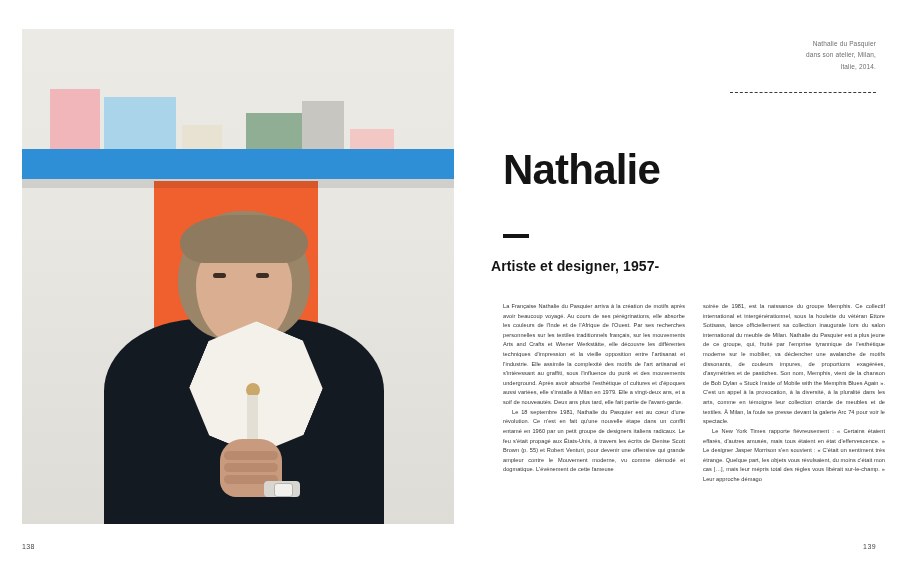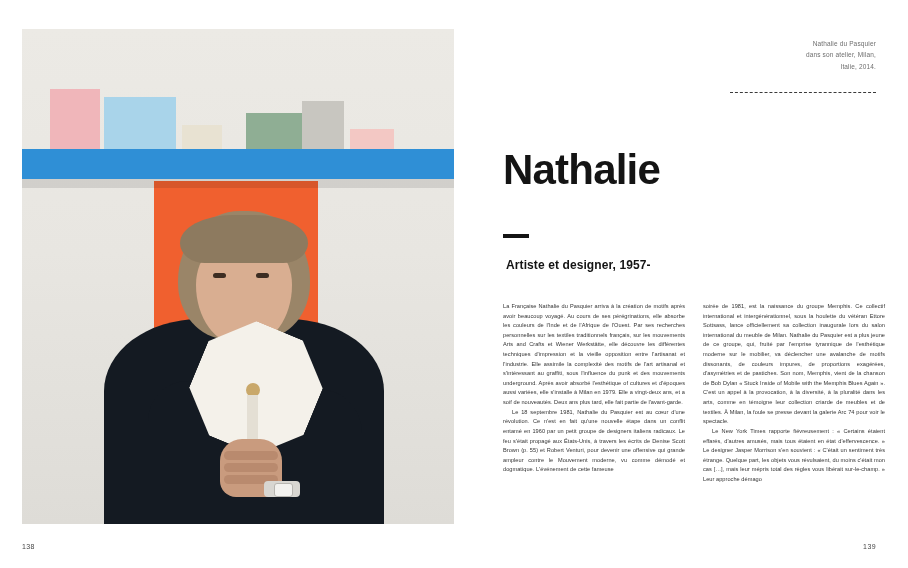--- a/index.html
+++ b/index.html
@@ -314,23 +314,23 @@
   .title-rule {
     position: absolute;
     left: 52px;
     top: 234px;
     width: 26px;
     height: 3.5px;
     background: #141414;
   }
   .subtitle {
     position: absolute;
-    left: 55px;
+    left: 40px;
     top: 258px;
-    font-size: 12px;
+    font-size: 14px;
     font-weight: bold;
     letter-spacing: 0.1px;
     color: #141414;
   }
   .columns {
     position: absolute;
     left: 52px;
     top: 302px;
     width: 382px;
     display: flex;

